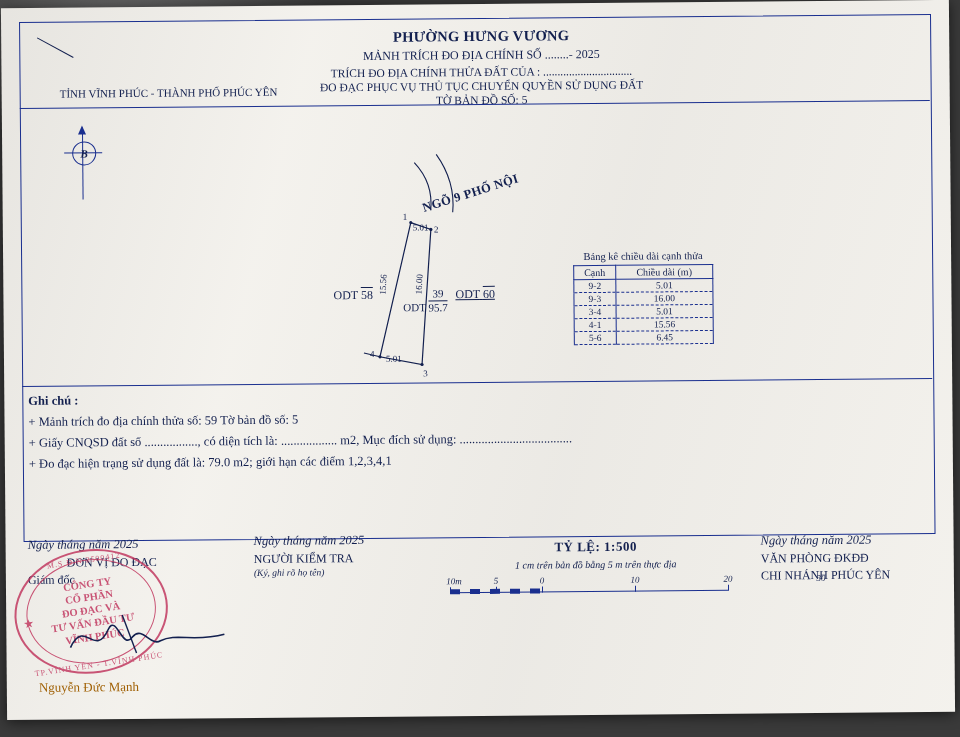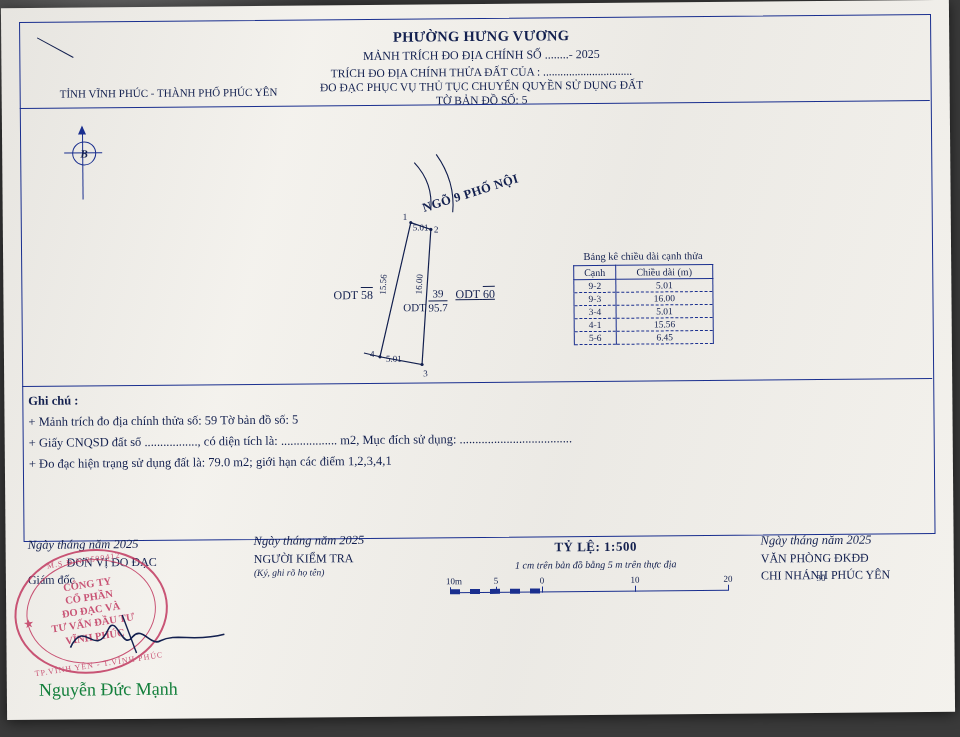--- a/index.html
+++ b/index.html
@@ -106,21 +106,21 @@
   #sig-left .date{text-align:left;}
   #sig-left .role{text-align:center;width:168px;}
   #sig-mid{left:248px;top:528px;width:200px;text-align:left;}
   #sig-right{left:755px;top:532px;width:190px;text-align:left;}
   
   #scale-block{position:absolute;left:440px;top:536px;width:300px;color:#13204f;text-align:center;}
   #scale-block .tyle{font-size:13px;font-weight:700;letter-spacing:.5px;}
   #scale-block .sub{font-size:10px;font-style:italic;margin-top:4px;}
   #scale-bar{position:absolute;left:444px;top:572px;width:290px;height:26px;}
   #scale-bar .lbls{position:relative;height:12px;}
-  #scale-bar .lbls span{position:absolute;font-size:9px;color:#13204f;transform:translateX(-50%);}
+  #scale-bar .lbls span{position:absolute;font-size:9px;color:#13204f;transform:translateX(-50%);font-style:italic;}
   #scale-bar .line{position:absolute;left:0;top:16px;width:278px;height:1px;background:#1a2f8f;}
   #scale-bar .tick{position:absolute;width:1px;height:6px;background:#1a2f8f;top:11px;}
   #scale-bar .seg{position:absolute;top:13px;height:5px;background:#1a2f8f;}
   
   #stamp{
     position:absolute;left:8px;top:542px;width:150px;height:120px;
     border:2px solid #c0335c;border-radius:50%;
     color:#c0335c;
     transform:rotate(-8deg);
     opacity:.82;
@@ -128,21 +128,21 @@
   #stamp .inner{
     position:absolute;left:10px;top:8px;right:10px;bottom:8px;border:1px solid #c0335c;border-radius:50%;
   }
   #stamp .center{
     position:absolute;left:0;right:0;top:26px;text-align:center;font-size:10.5px;font-weight:700;line-height:1.25;
   }
   #stamp .star{position:absolute;left:6px;top:56px;font-size:12px;}
   #stamp .arc-top{position:absolute;left:0;right:0;top:4px;text-align:center;font-size:8px;letter-spacing:1px;}
   #stamp .arc-bottom{position:absolute;left:0;right:0;bottom:2px;text-align:center;font-size:8px;letter-spacing:1px;}
   #signature-name{
-    position:absolute;left:32px;top:672px;font-size:18px;color:#15803d;white-space:nowrap;
+    position:absolute;left:32px;top:672px;font-size:13px;color:#a16207;white-space:nowrap;
   }
   #handwriting{
     position:absolute;left:58px;top:600px;width:170px;height:60px;
   }
   #corner-mark{position:absolute;left:34px;top:28px;width:40px;height:24px;}
 </style>
 </head>
 <body>
 
 <div id="backdrop"></div>

